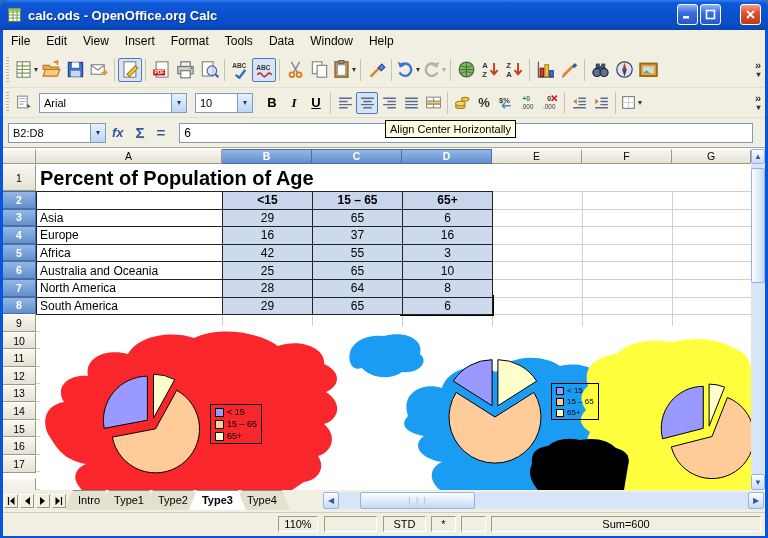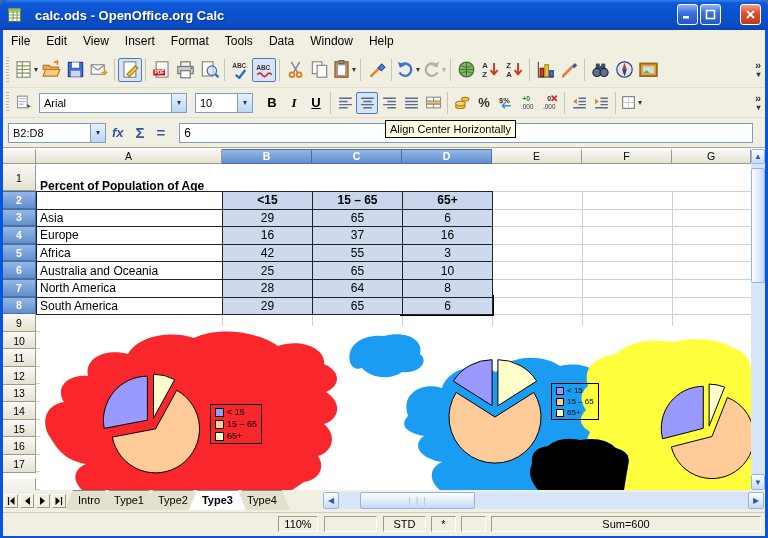--- a/index.html
+++ b/index.html
@@ -1,21 +1,21 @@
 <!DOCTYPE html>
 <html><head>
 <meta charset="utf-8">
 <style>
   html,body{margin:0;padding:0;background:#3a6ea5;font-family:"Liberation Sans",sans-serif;}
   .win{position:relative;width:768px;height:538px;background:#0855dd;border-radius:8px 8px 0 0;overflow:hidden;}
   
   .titlebar{position:absolute;left:0;top:0;width:768px;height:30px;
     background:linear-gradient(180deg,#2f80f2 0%,#1058d8 10%,#0b51cf 45%,#0a4cc4 85%,#0a43ae 100%);
     border-radius:8px 8px 0 0;display:flex;align-items:center;}
-  .apptitle{color:#fff;font-weight:bold;font-size:13px;margin-left:12px;text-shadow:1px 1px 1px #123a7a;}
+  .apptitle{color:#fff;font-weight:bold;font-size:13px;margin-left:5px;text-shadow:1px 1px 1px #123a7a;}
   .appicon{margin-left:7px;display:inline-flex;}
   .winbtn{position:absolute;top:4px;width:21px;height:21px;border:1px solid #fff;border-radius:3px;
     background:linear-gradient(180deg,#8fb3f2,#3b6fe0 40%,#2458c8);display:flex;align-items:center;justify-content:center;box-sizing:border-box;}
   .winbtn.close{background:linear-gradient(180deg,#f0a088,#dd5230 40%,#c23a18);}
   
   .body{position:absolute;left:3px;top:30px;width:762px;height:505px;background:#f1efe2;}
   .menubar{position:absolute;left:3px;top:30px;width:762px;height:22px;display:flex;align-items:center;font-size:12px;background:#f1efe2;}
   .mitem{padding:3px 8px;color:#000;}
   .toolbar{position:absolute;left:3px;display:flex;align-items:center;background:#f1efe2;border-bottom:1px solid #e2dfcf;box-sizing:border-box;}
   .tb1{top:52px;width:762px;height:36px;}
@@ -39,21 +39,21 @@
   .fico{font-size:13px;color:#33569c;font-weight:bold;margin:0 6px;font-style:italic;}
   .inputline{margin-left:8px;height:20px;flex:1;margin-right:12px;background:#fff;border:1px solid #7f9db9;font-size:12px;padding:2px 4px;box-sizing:border-box;}
   .tooltip{position:absolute;left:385px;top:120px;background:#ffffe1;border:1px solid #000;font-size:11px;padding:2px 4px;z-index:50;white-space:nowrap;}
   
   #sheet{position:absolute;left:3px;top:148px;width:762px;height:342px;background:#fff;overflow:hidden;}
   .corner{position:absolute;left:0;top:1px;width:33px;height:15px;}
   .ch,.rh,.corner{background:linear-gradient(180deg,#f8f7f1,#e5e2d2);border-right:1px solid #9d9a84;border-bottom:1px solid #9d9a84;border-top:1px solid #fff;box-sizing:border-box;font-size:10.5px;text-align:center;position:absolute;color:#000;}
   .ch{line-height:13px;}
   .rh{display:flex;align-items:center;justify-content:center;}
   .ch.sel,.rh.sel{background:linear-gradient(180deg,#94b7e6,#628fcd);color:#fff;font-weight:bold;border-color:#4a6ea8;}
-  .a1title{position:absolute;left:37px;top:19px;font-size:12px;font-weight:bold;white-space:nowrap;margin-top:12px;}
+  .a1title{position:absolute;left:37px;top:19px;font-size:20px;font-weight:bold;white-space:nowrap;}
   .tbl{position:absolute;left:33px;top:43px;display:grid;grid-template-columns:186px 90px 90px 90px;grid-auto-rows:17.6px;border-top:1px solid #222;border-left:1px solid #222;text-align:center;}
   .c{border-right:1px solid #222;border-bottom:1px solid #222;box-sizing:border-box;font-size:12px;display:flex;align-items:center;overflow:hidden;}
   .c.lbl{padding-left:3px;background:#fff;}
   .c.hdr{justify-content:center;font-weight:bold;background:#c8d5ea;}
   .c.val{justify-content:center;background:#cdd9ec;}
   .c.blank{background:#fff;}
   .acell{position:absolute;left:397px;top:146.6px;width:94px;height:21px;border:2px solid #000;box-sizing:border-box;pointer-events:none;}
   .gridEG{position:absolute;left:489px;top:43px;width:260px;height:135px;border-left:1px solid #cfcfcf;border-top:1px solid #cfcfcf;
     background:repeating-linear-gradient(to right,transparent 0 89px,#cfcfcf 89px 90px),repeating-linear-gradient(to bottom,transparent 0 16.6px,#cfcfcf 16.6px 17.6px);box-sizing:border-box;}
   .stripB{position:absolute;left:219px;top:166.2px;width:530px;height:12px;border-left:1px solid #cfcfcf;background:repeating-linear-gradient(to right,transparent 0 89px,#cfcfcf 89px 90px);}

